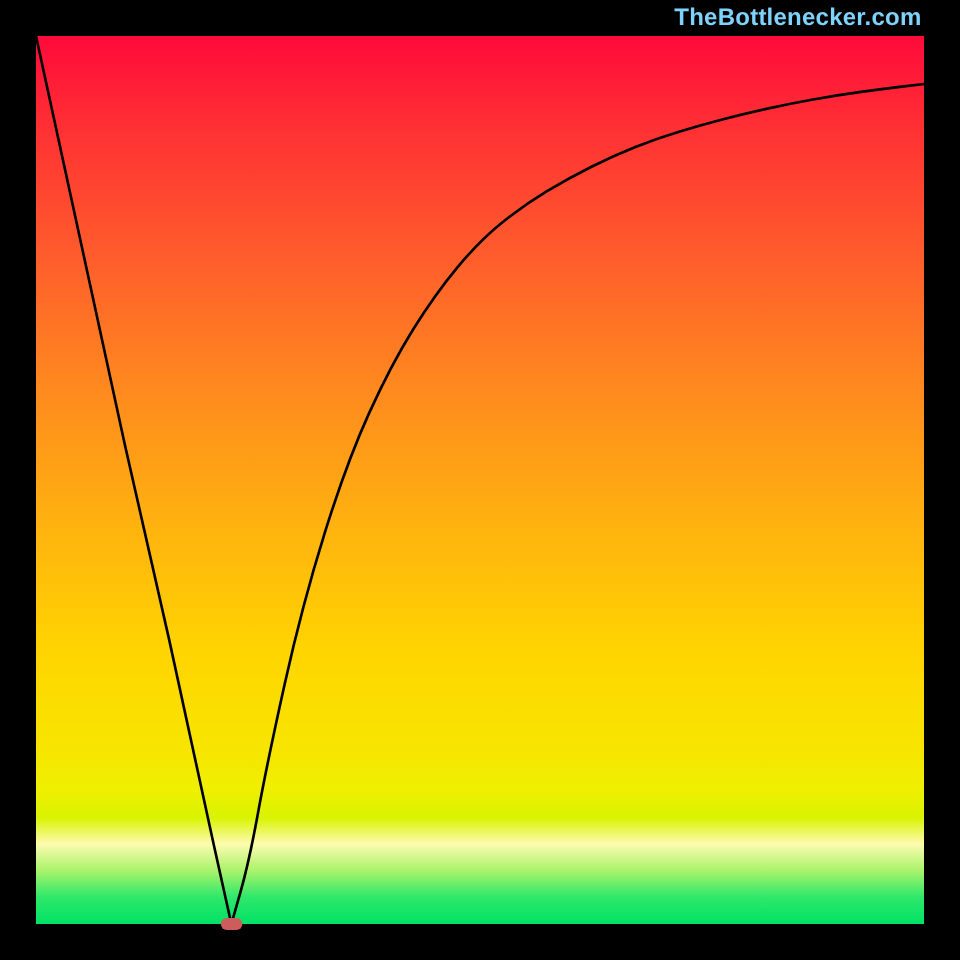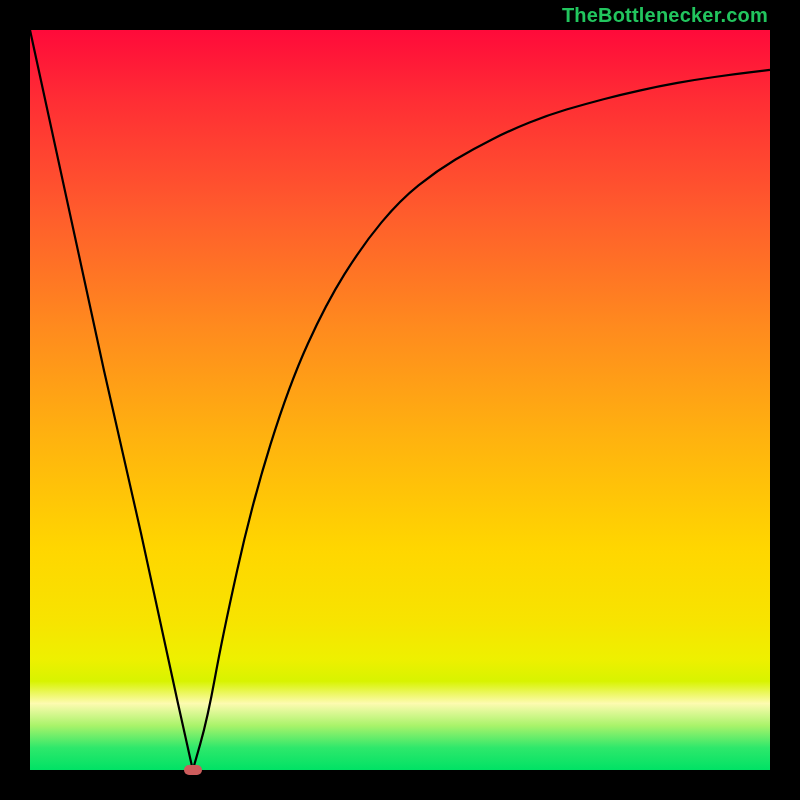--- a/index.html
+++ b/index.html
@@ -40,21 +40,21 @@
       #2ee86b 97%,
       #00e265 100%
     );
   }
   .attribution {
     position: absolute;
     top: 4px;
     right: 32px;
     font-size: 20px;
     font-weight: 600;
-    color: #22c55e;
+    color: #7dd3fc;
     letter-spacing: 0.2px;
     z-index: 5;
   }
   svg.curve {
     position: absolute;
     left: 0;
     top: 0;
     width: 740px;
     height: 740px;
     z-index: 3;

